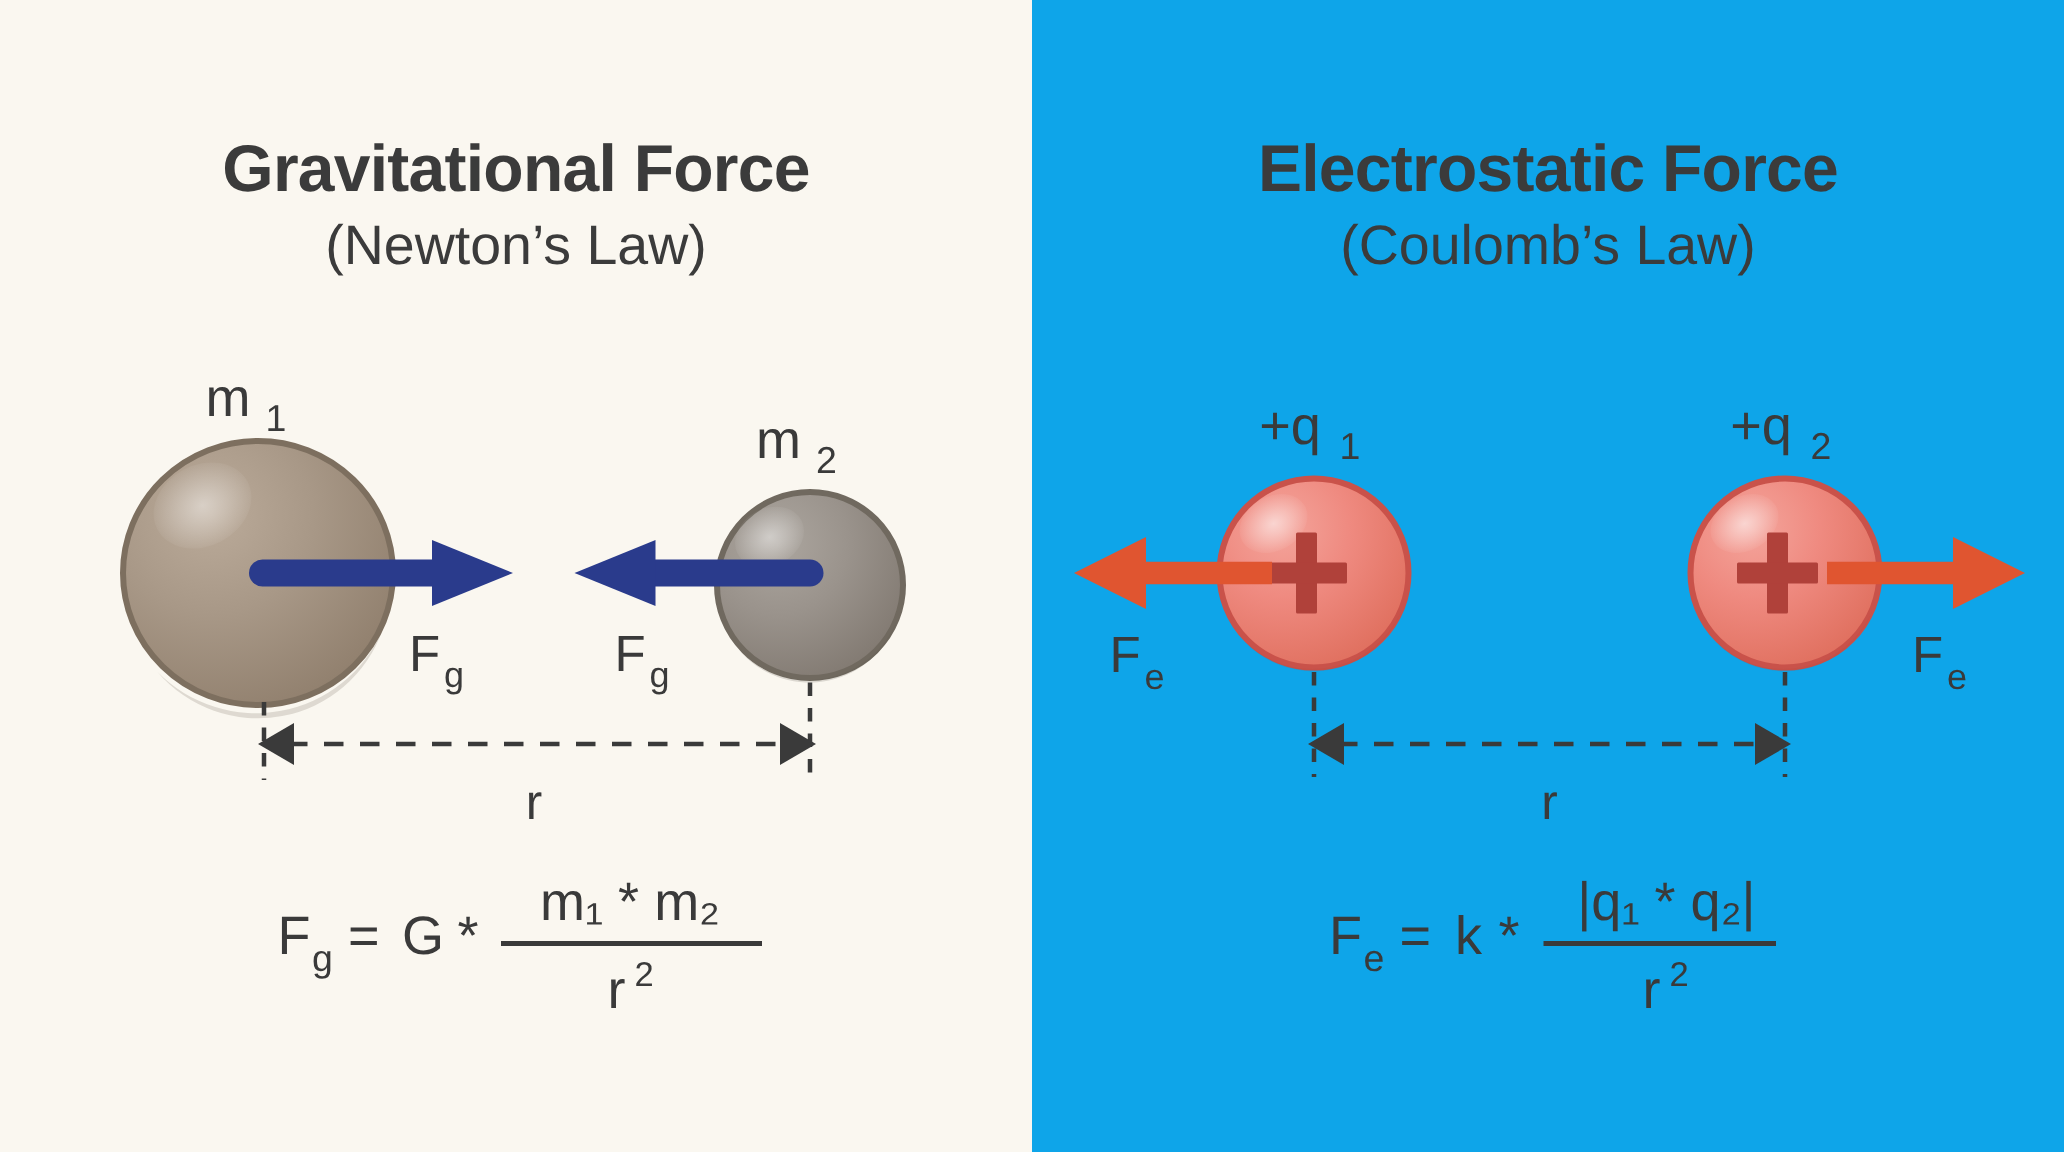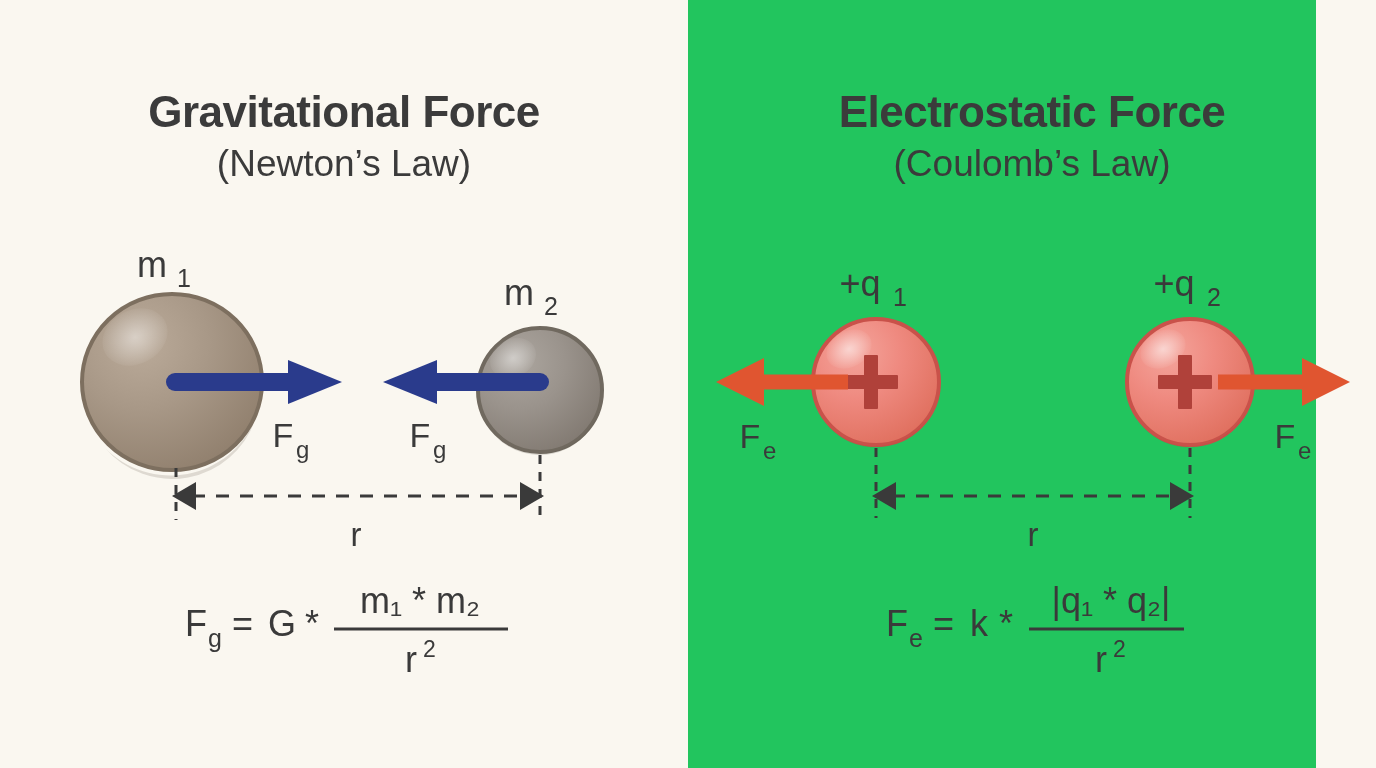--- a/index.html
+++ b/index.html
@@ -25,22 +25,22 @@
     top: 0;
     height: 768px;
   }
   #panel-gravity {
     left: 0;
     width: 688px;
     background: #faf7f0;
   }
   #panel-electro {
     left: 688px;
-    width: 628px;
-    background: #22c55e;
+    width: 688px;
+    background: #0ea5e9;
   }
   .panel-svg {
     position: absolute;
     inset: 0;
     display: block;
   }
   .title-main {
     font-weight: bold;
     font-size: 44px;
     letter-spacing: -0.5px;

